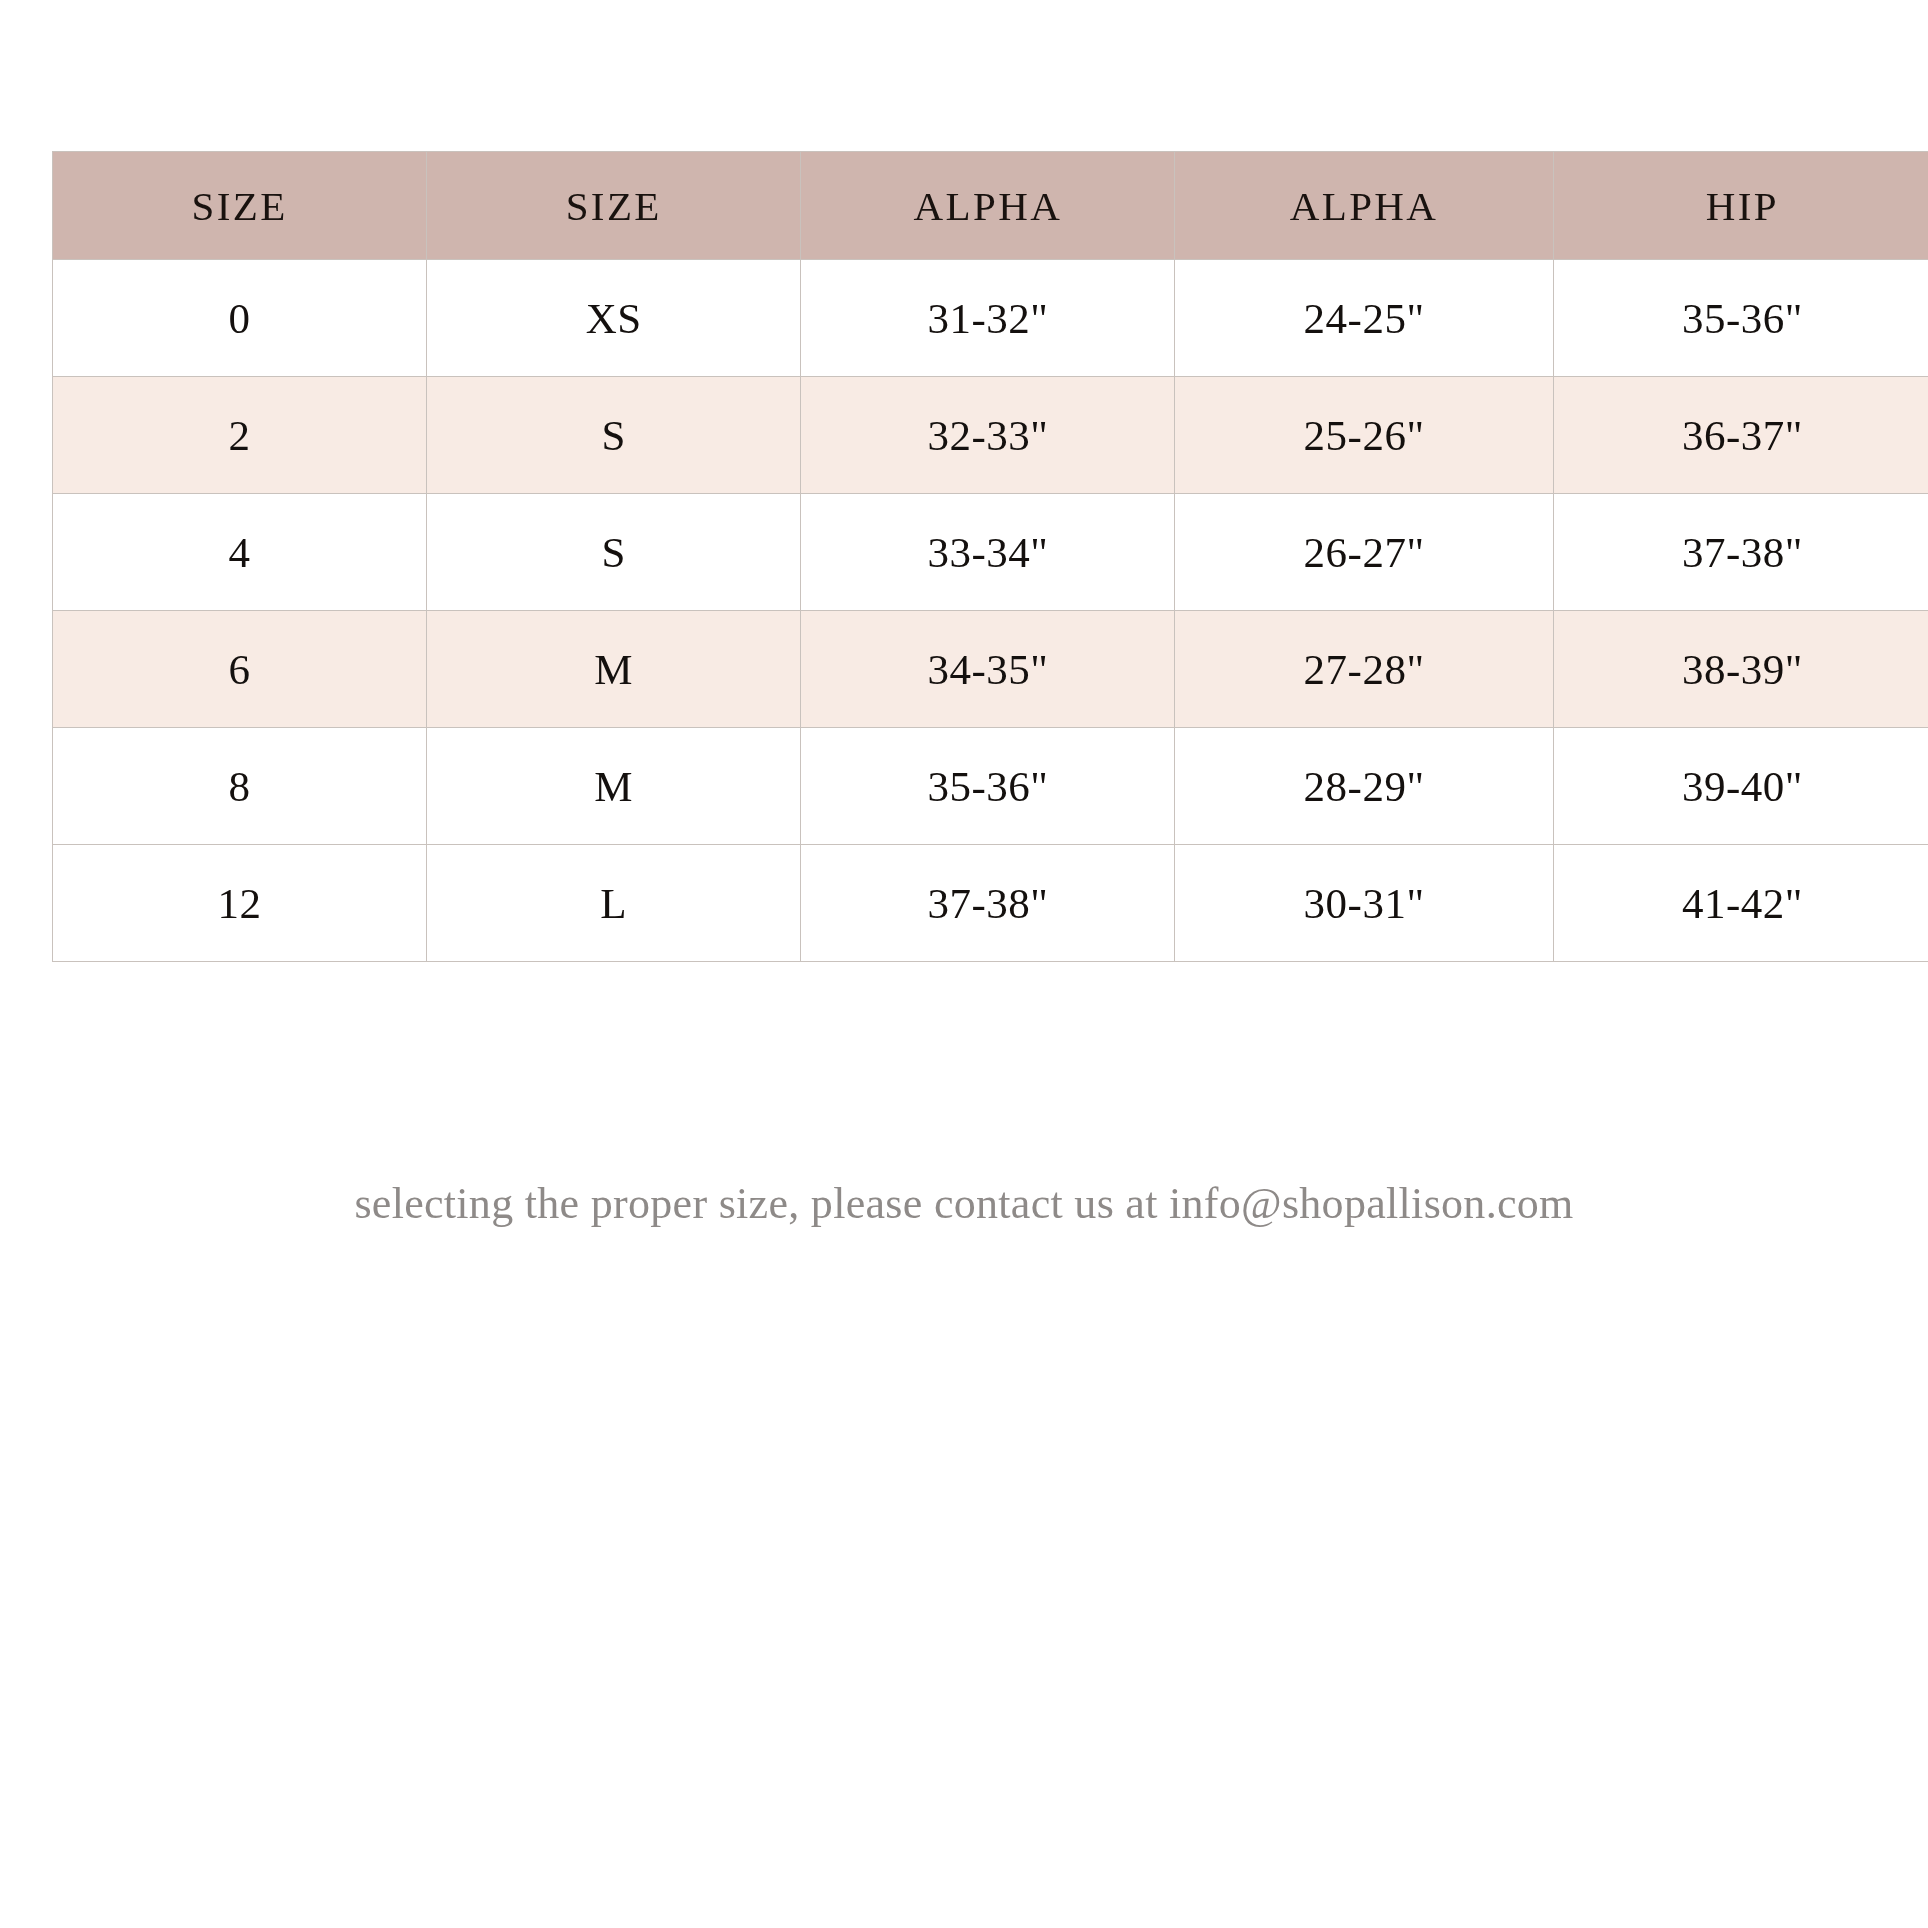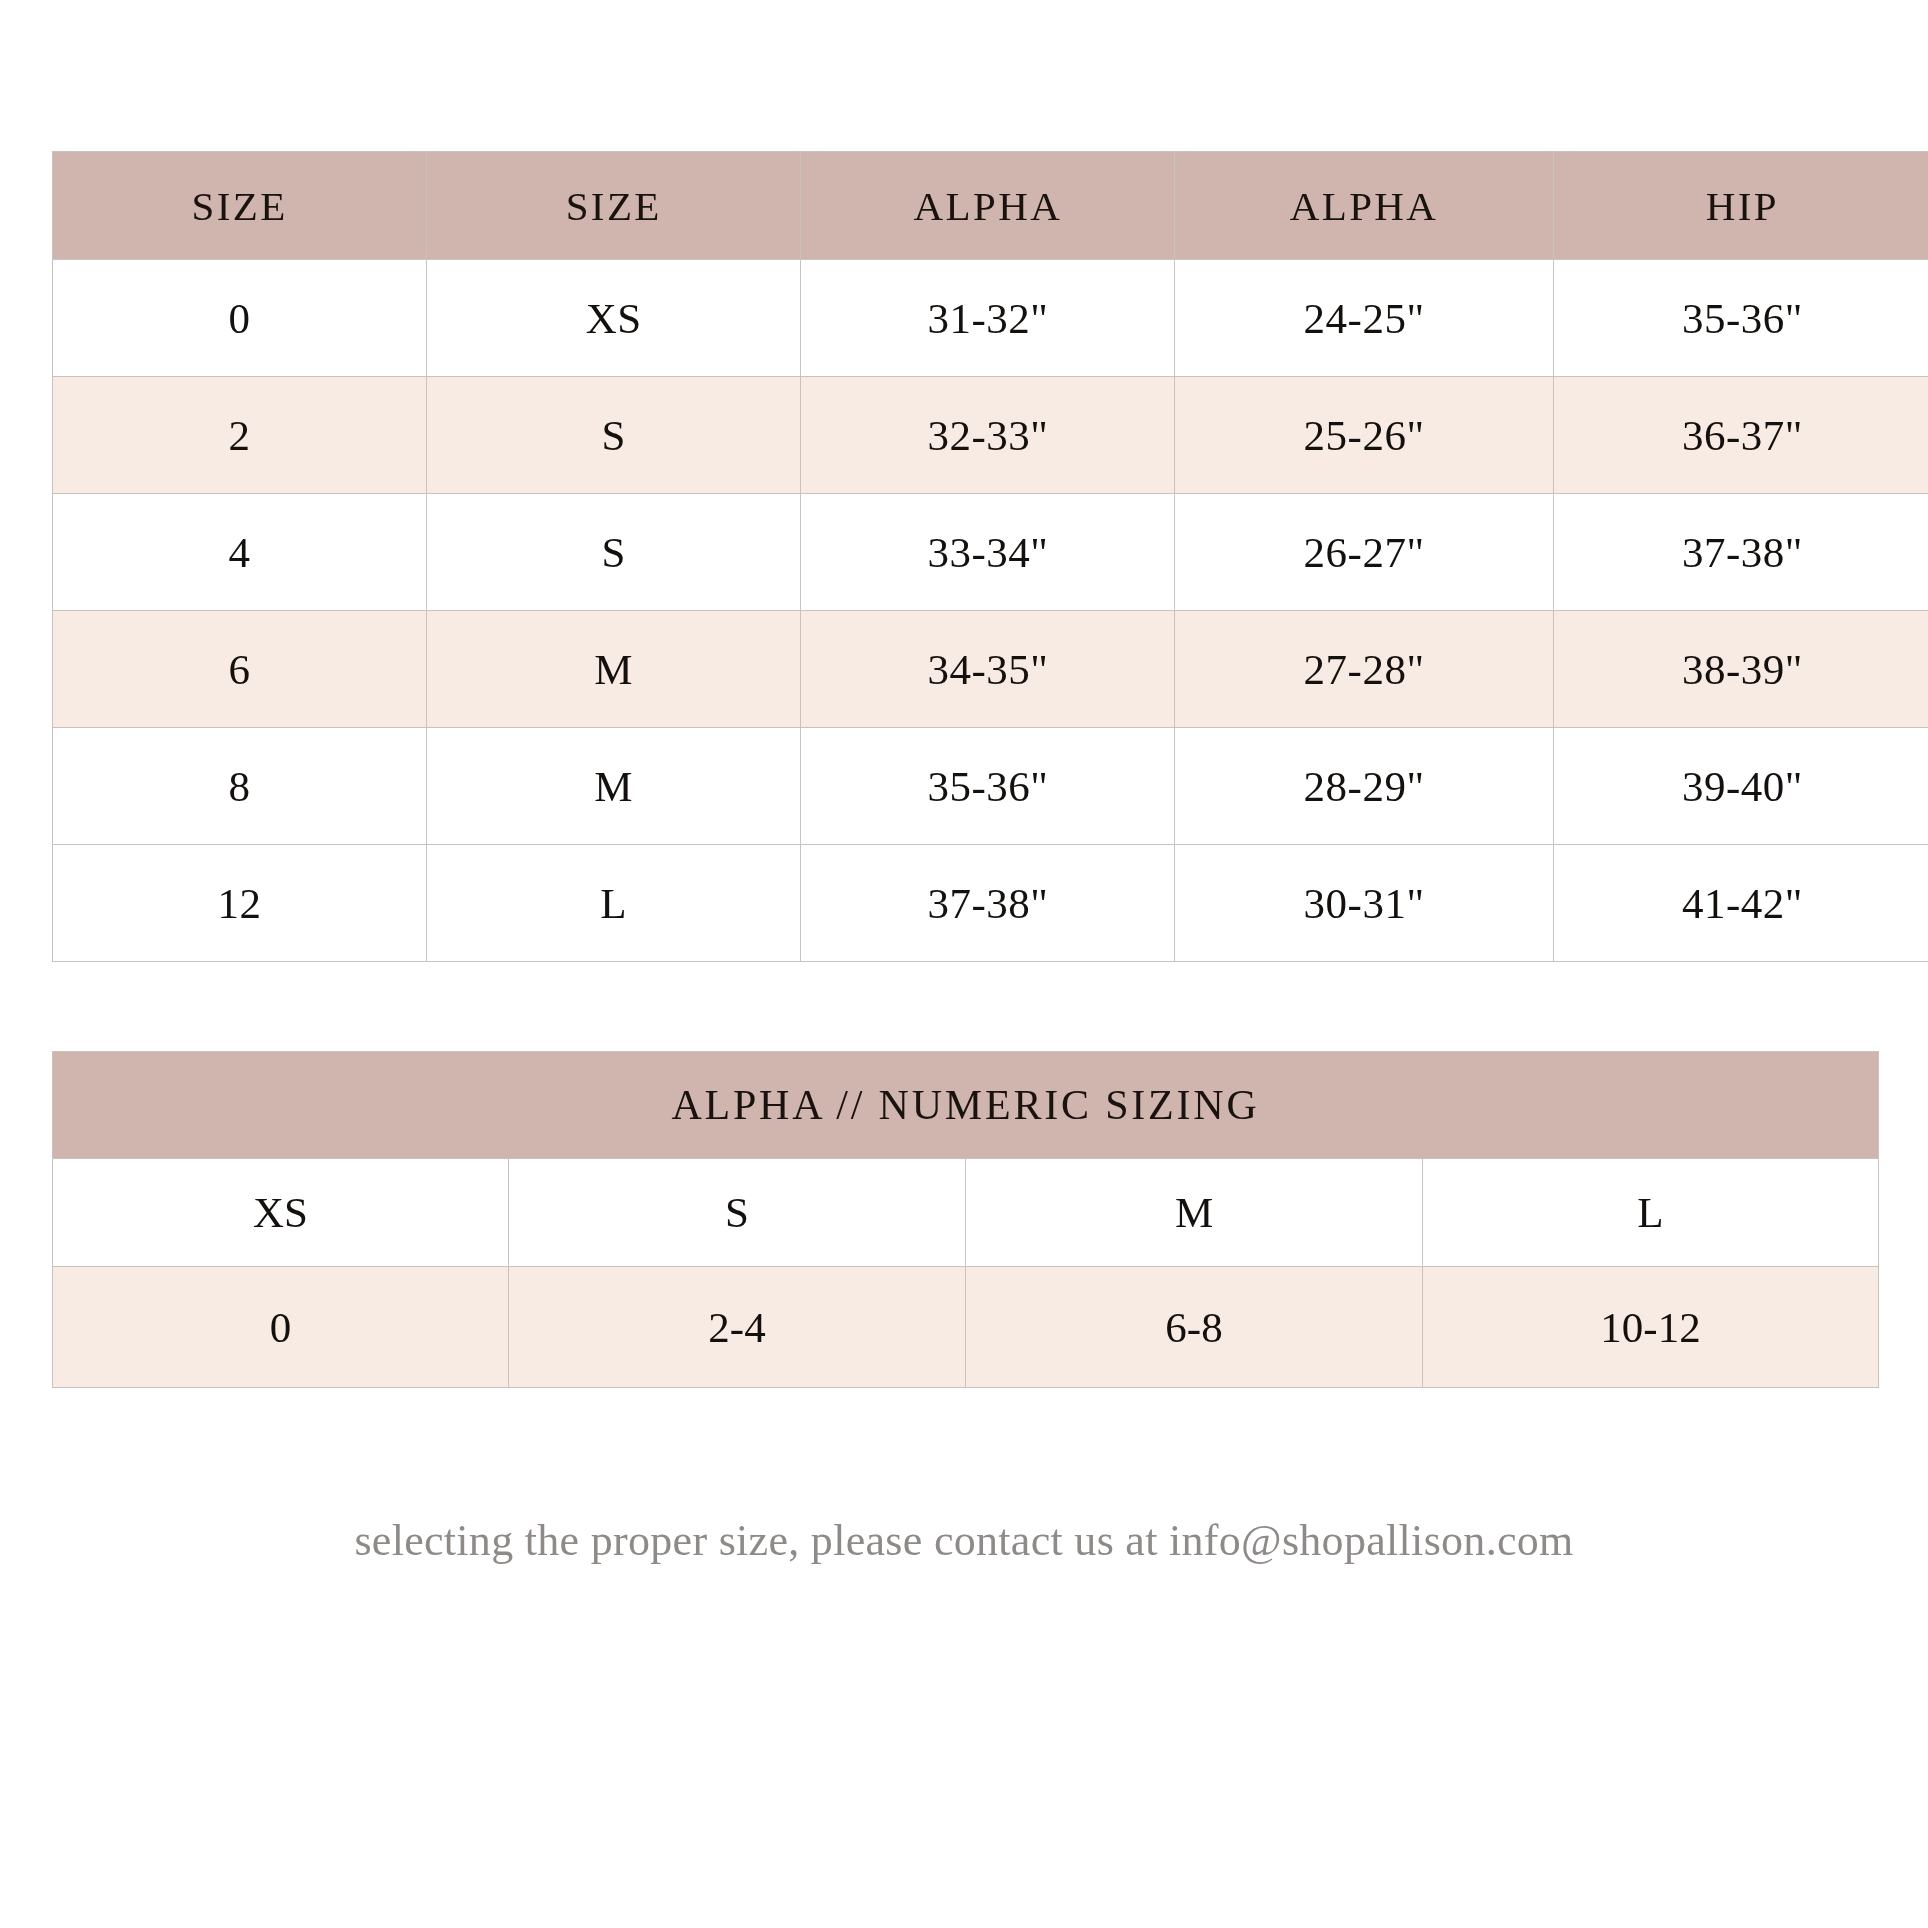--- a/index.html
+++ b/index.html
@@ -175,46 +175,19 @@
         <td>L</td>
         <td>37-38"</td>
         <td>30-31"</td>
         <td>41-42"</td>
       </tr>
     </tbody>
   </table>
 
   <div class="spacer"></div>
 
-  <table class="alpha-table">
-    <colgroup>
-      <col class="a1">
-        <col class="a2">
-        <col class="a3">
-        <col class="a4">
-    </colgroup>
-    <thead>
-      <tr>
-        <th class="alpha-title" colspan="4">ALPHA // NUMERIC SIZING</th>
-      </tr>
-    </thead>
-    <tbody>
-      <tr>
-        <td class="alpha-letter">XS</td>
-        <td class="alpha-letter">S</td>
-        <td class="alpha-letter">M</td>
-        <td class="alpha-letter">L</td>
-      </tr>
-      <tr>
-        <td class="alpha-num">0</td>
-        <td class="alpha-num">2-4</td>
-        <td class="alpha-num">6-8</td>
-        <td class="alpha-num">10-12</td>
-      </tr>
-    </tbody>
-  </table>
 
   <div class="note">
     <span class="note-line">selecting the proper size, please contact us at info@shopallison.com</span>
   </div>
 
 </div>
 
 
 </body></html>

